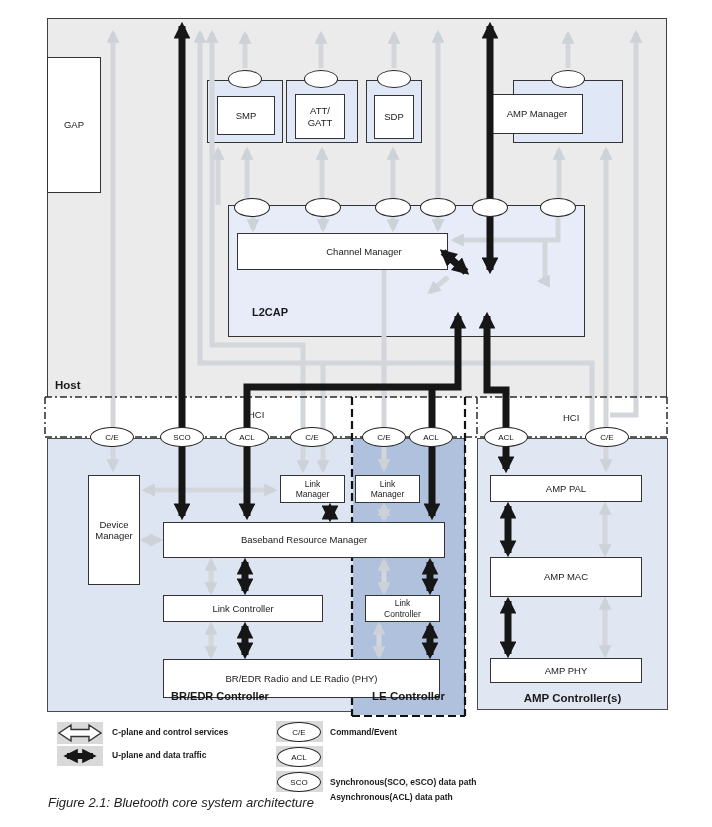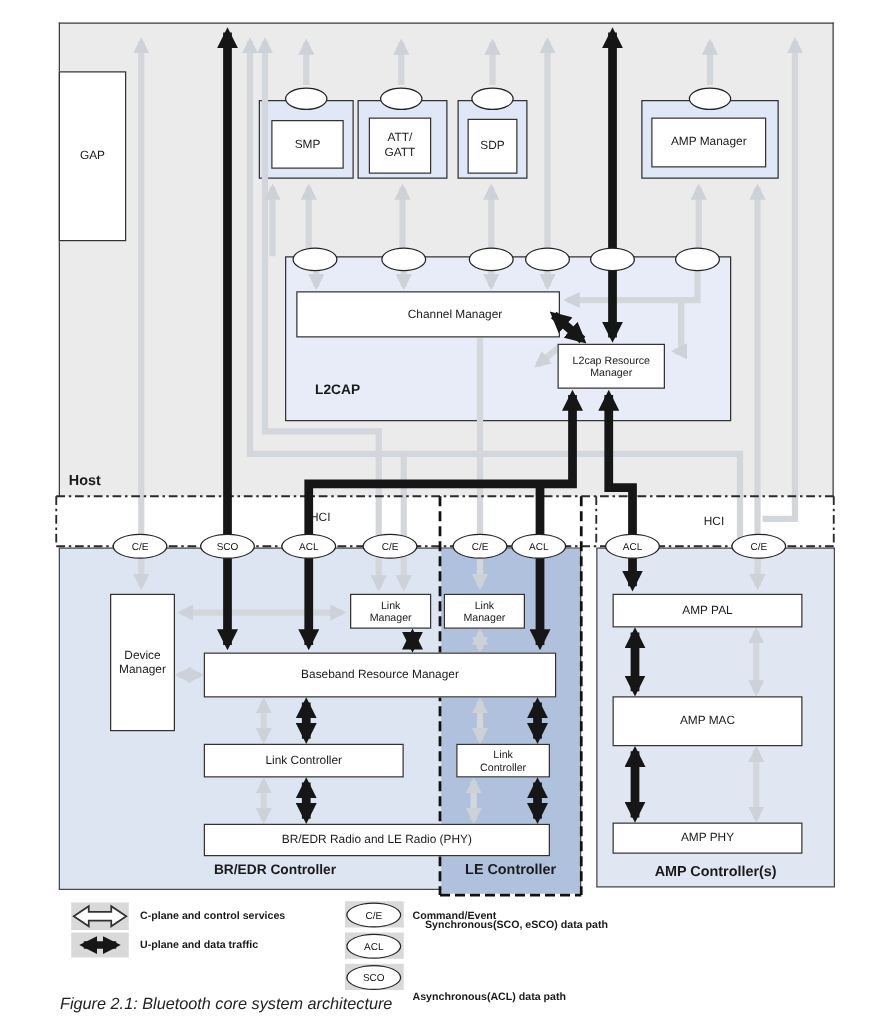--- a/index.html
+++ b/index.html
@@ -115,49 +115,46 @@
   <div class="abs wbox" style="left:217px;top:96px;width:58px;height:39px;">
     <span>SMP</span>
   </div>
   <div class="abs wbox pre" style="left:295px;top:94px;width:50px;height:45px;">
     <span class="pre">ATT/
 GATT</span>
   </div>
   <div class="abs wbox" style="left:374px;top:95px;width:40px;height:44px;">
     <span>SDP</span>
   </div>
-  <div class="abs wbox" style="left:521px;top:94px;width:92px;height:40px;justify-content:center;">
+  <div class="abs wbox" style="left:491px;top:94px;width:92px;height:40px;justify-content:center;">
     <span>AMP Manager</span>
   </div>
   <div class="abs wbox" style="left:237px;top:233px;width:211px;height:37px;padding-left:43px;">
     <span>Channel Manager</span>
-  </div>
-  <div class="abs wbox small" style="left:446px;top:275px;width:86px;height:36px;padding:0 4px;">
-    <span>L2cap Resource Manager</span>
   </div>
   <div class="abs wbox" style="left:88px;top:475px;width:52px;height:110px;padding:4px 3px;">
     <span>Device Manager</span>
   </div>
   <div class="abs wbox small" style="left:280px;top:475px;width:65px;height:28px;padding:0 8px;">
     <span>Link Manager</span>
   </div>
   <div class="abs wbox small" style="left:355px;top:475px;width:65px;height:28px;padding:0 8px;">
     <span>Link Manager</span>
   </div>
   <div class="abs wbox" style="left:163px;top:522px;width:282px;height:36px;">
     <span>Baseband Resource Manager</span>
   </div>
   <div class="abs wbox" style="left:163px;top:595px;width:160px;height:27px;">
     <span>Link Controller</span>
   </div>
   <div class="abs wbox small" style="left:365px;top:595px;width:75px;height:27px;">
     <span class="pre">Link
 Controller</span>
   </div>
-  <div class="abs wbox" style="left:163px;top:659px;width:277px;height:26px;align-items:center;">
+  <div class="abs wbox" style="left:163px;top:659px;width:277px;height:39px;align-items:center;">
     <span>BR/EDR Radio and LE Radio (PHY)</span>
   </div>
   <div class="abs wbox" style="left:490px;top:475px;width:152px;height:27px;">
     <span>AMP PAL</span>
   </div>
   <div class="abs wbox" style="left:490px;top:557px;width:152px;height:40px;">
     <span>AMP MAC</span>
   </div>
   <div class="abs wbox" style="left:490px;top:658px;width:152px;height:25px;">
     <span>AMP PHY</span>
@@ -243,17 +240,17 @@
   <div class="abs legend-lbl" style="left:330px;top:727px;">Command/Event</div>
 
   <div class="abs oval" style="left:277px;top:747px;width:44px;height:20px;">
     <span>ACL</span>
     </div>
   <div class="abs legend-lbl" style="left:330px;top:752px;margin-top:40px;">Asynchronous(ACL) data path</div>
 
   <div class="abs oval" style="left:277px;top:772px;width:44px;height:20px;">
     <span>SCO</span>
     </div>
-  <div class="abs legend-lbl" style="left:330px;top:734px;margin-left:10px;">Synchronous(SCO, eSCO) data path</div>
+  <div class="abs legend-lbl" style="left:330px;top:777px;">Synchronous(SCO, eSCO) data path</div>
 
   <div class="abs caption" style="left:48px;top:795px;">Figure 2.1:  Bluetooth core system architecture</div>
 
 </div>
 
 </body></html>

